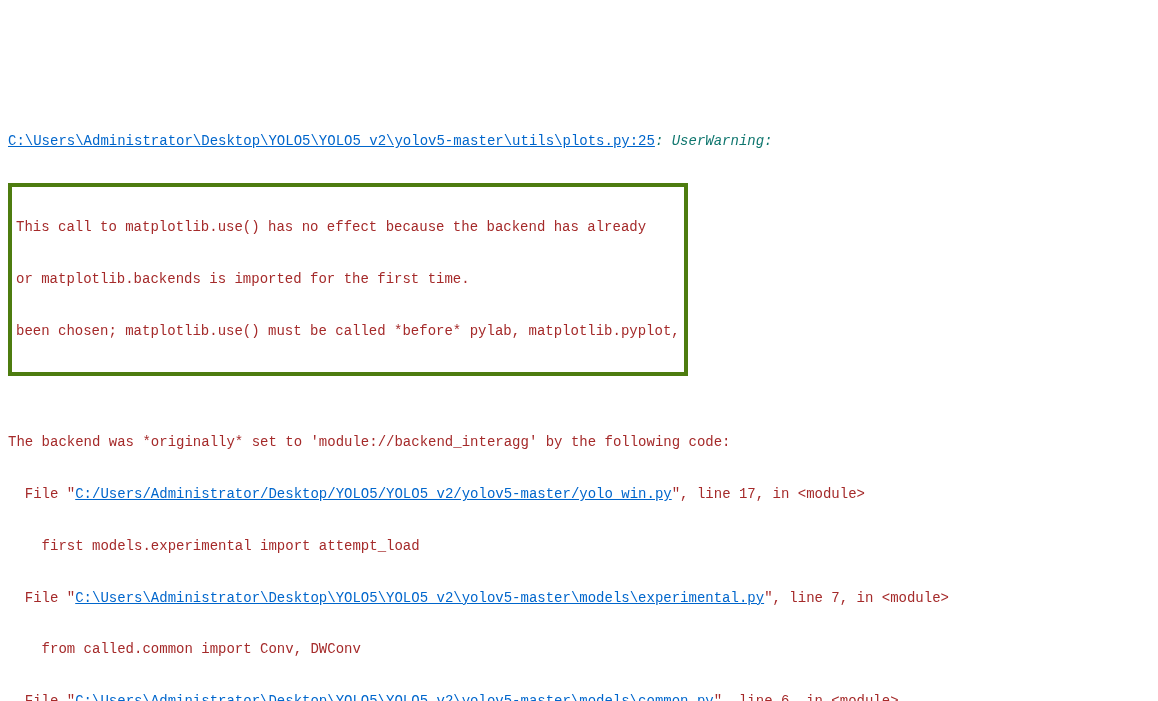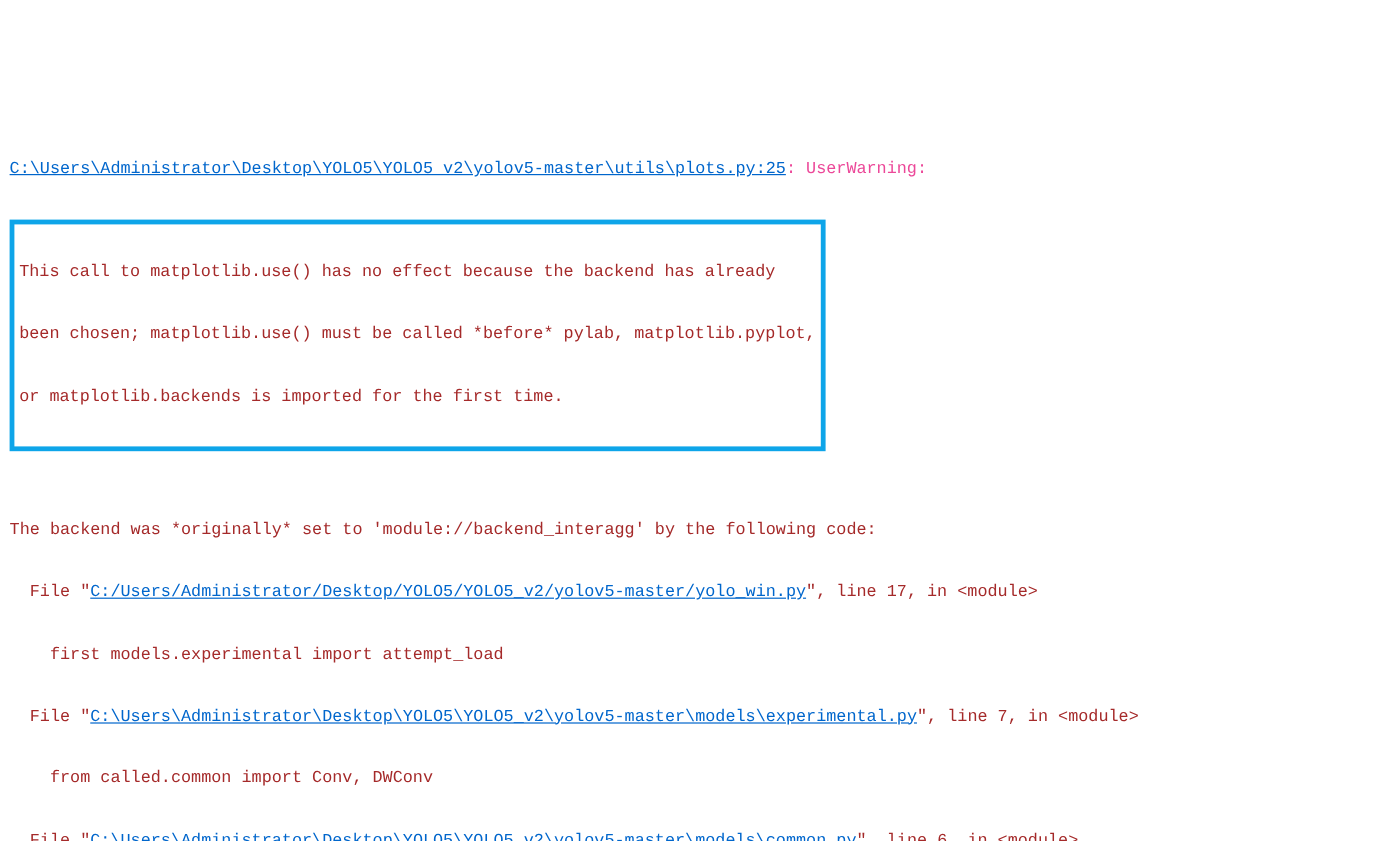--- a/index.html
+++ b/index.html
@@ -19,43 +19,44 @@
     .link {
       color: #0066cc;
       text-decoration: underline;
       cursor: pointer;
       text-align: center;
     }
     .error-text {
       color: #a52a2a;
     }
     .highlight-box {
-      border: 4px solid #0ea5e9;
+      border: 4px solid #4d7c0f;
       display: inline-block;
       padding: 2px 4px;
       margin: 2px 0;
     }
     .warning-label {
-      color: #ec4899;
+      color: #0f766e;
+      font-style: italic;
     }
     .line {
       display: block;
     }
   </style>
 </head>
 <body>
 
 
 
 <div>
 <span class="line"><span class="link">C:\Users\Administrator\Desktop\YOLO5\YOLO5_v2\yolov5-master\utils\plots.py:25</span><span class="warning-label">: UserWarning:</span></span>
 <div class="highlight-box">
 <span class="line error-text">This call to matplotlib.use() has no effect because the backend has already</span>
+<span class="line error-text">or matplotlib.backends is imported for the first time.</span>
 <span class="line error-text">been chosen; matplotlib.use() must be called *before* pylab, matplotlib.pyplot,</span>
-<span class="line error-text">or matplotlib.backends is imported for the first time.</span>
 </div>
 <span class="line"> </span>
 <span class="line error-text">The backend was *originally* set to 'module://backend_interagg' by the following code:</span>
 <span class="line error-text"><span>  File "</span><span class="link">C:/Users/Administrator/Desktop/YOLO5/YOLO5_v2/yolov5-master/yolo_win.py</span><span>", line 17, in &lt;module&gt;</span></span>
 <span class="line error-text">    first models.experimental import attempt_load</span>
 <span class="line error-text"><span>  File "</span><span class="link">C:\Users\Administrator\Desktop\YOLO5\YOLO5_v2\yolov5-master\models\experimental.py</span><span>", line 7, in &lt;module&gt;</span></span>
 <span class="line error-text">    from called.common import Conv, DWConv</span>
 <span class="line error-text"><span>  File "</span><span class="link">C:\Users\Administrator\Desktop\YOLO5\YOLO5_v2\yolov5-master\models\common.py</span><span>", line 6, in &lt;module&gt;</span></span>
 
 

